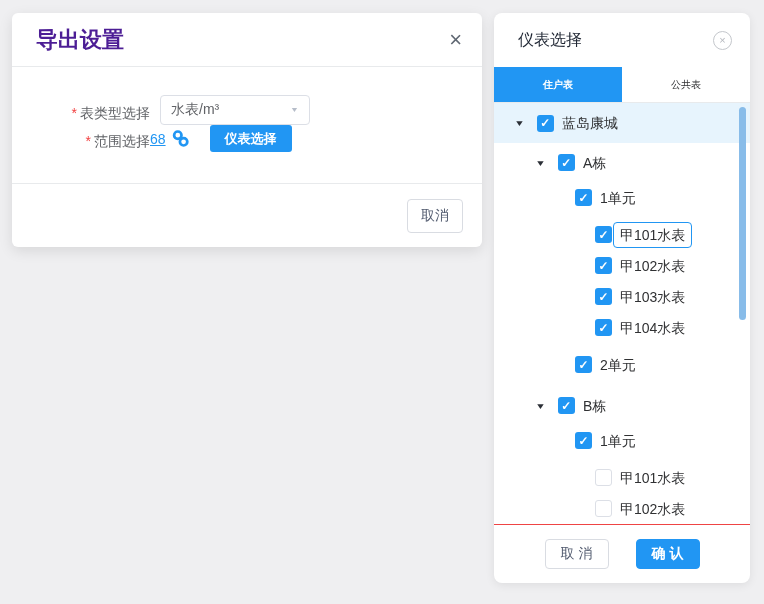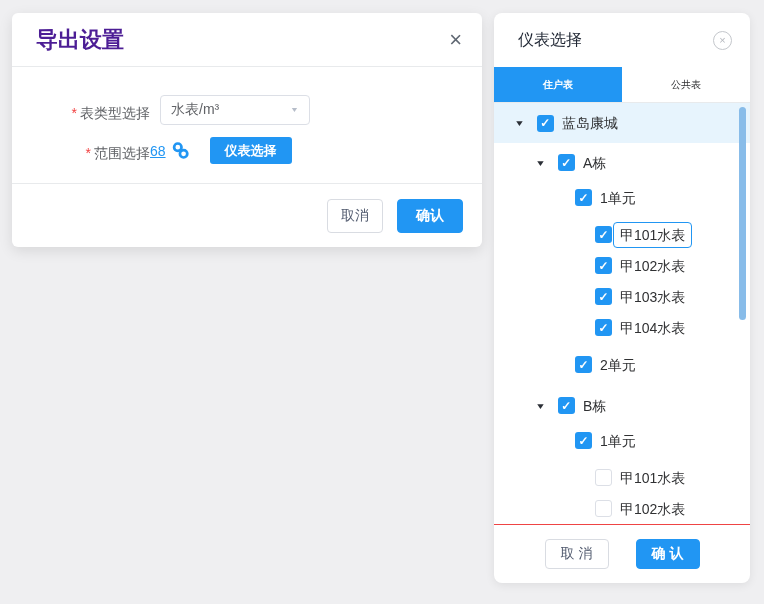--- a/index.html
+++ b/index.html
@@ -26,21 +26,21 @@
   .dlg-title { font-size: 22px; font-weight: 700; color: #4c1d95; flex: 1; }
   .dlg-close {
     font-size: 22px; color: #5f6772; line-height: 1;
     cursor: pointer; font-weight: 400;
   }
   .dlg-body { position: relative; height: 116px; }
   .form-row {
     position: absolute; left: 0; display: flex; align-items: center;
   }
   .form-row.row1 { top: 28px; }
-  .form-row.row2 { top: 70px; }
+  .form-row.row2 { top: 58px; }
   .form-label {
     width: 138px; text-align: right; font-size: 14px; color: #606266; margin-top: 7px;
   }
   .req { color: #f24141; margin-right: 3px; font-size: 14px; }
   .select-box {
     margin-left: 10px; width: 150px; height: 30px;
     border: 1px solid #dcdfe6; border-radius: 4px;
     display: flex; align-items: center; padding: 0 10px;
     font-size: 14px; color: #606266; cursor: pointer; background: #fff;
   }
@@ -171,21 +171,20 @@
           <circle cx="6.8" cy="6.2" r="3.7" fill="none" stroke="#2196f3" stroke-width="2.7"></circle>
           <circle cx="12.6" cy="12.8" r="3.7" fill="none" stroke="#2196f3" stroke-width="2.7"></circle>
         </svg>
       </span>
       <button class="meter-select-btn">仪表选择</button>
     </div>
   </div>
 
   <div class="dlg-footer">
     <button class="btn btn-plain">取消</button>
-    <button class="btn btn-primary">确认</button>
   </div>
 </div>
 
 <div class="meter-panel">
   <div class="panel-header">
     <span class="panel-title">仪表选择</span>
     <span class="circle-close">×</span>
   </div>
 
   <div class="tabs">

